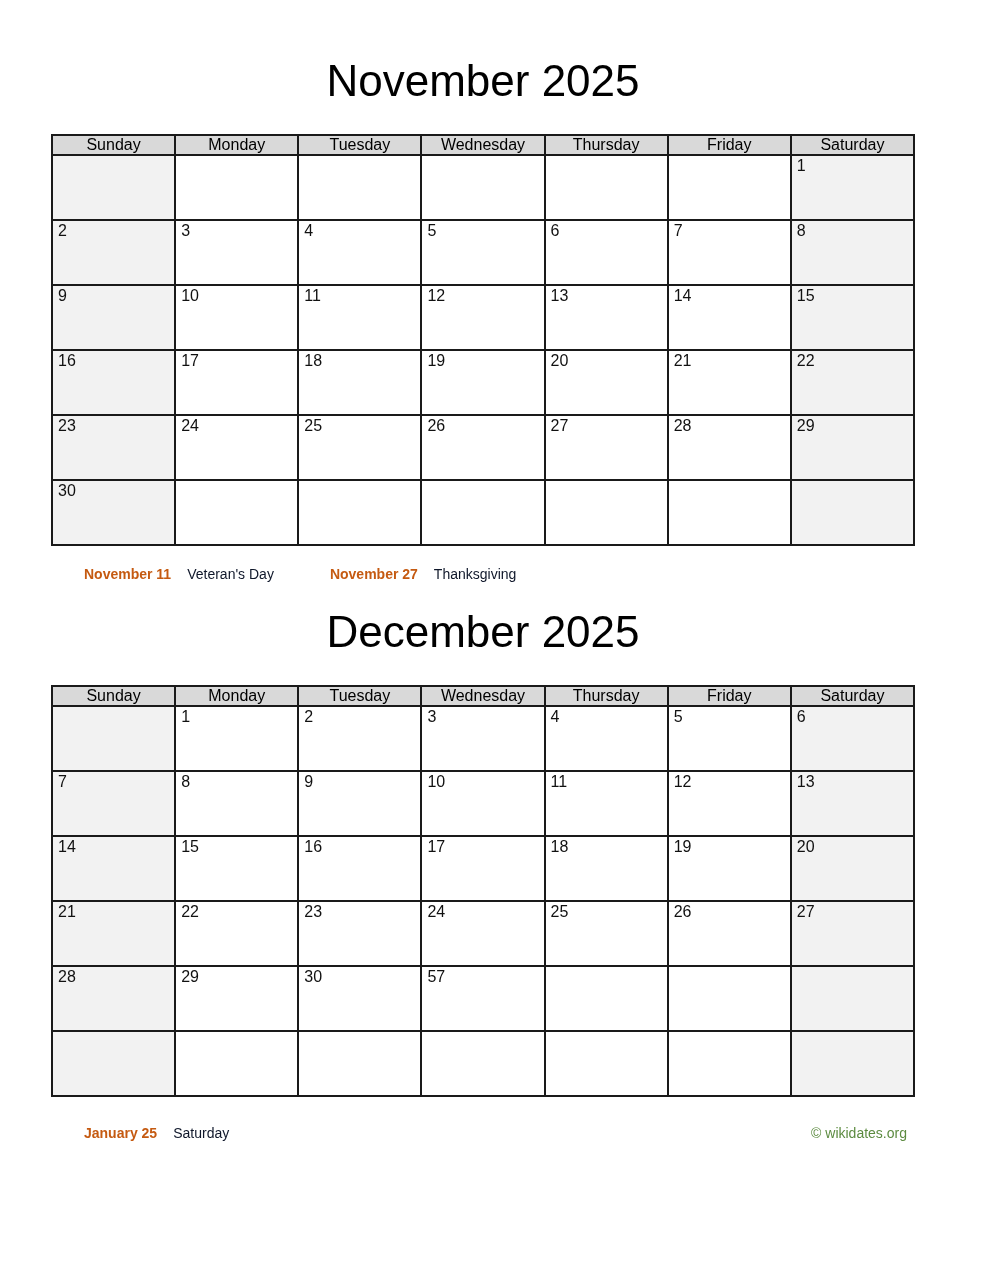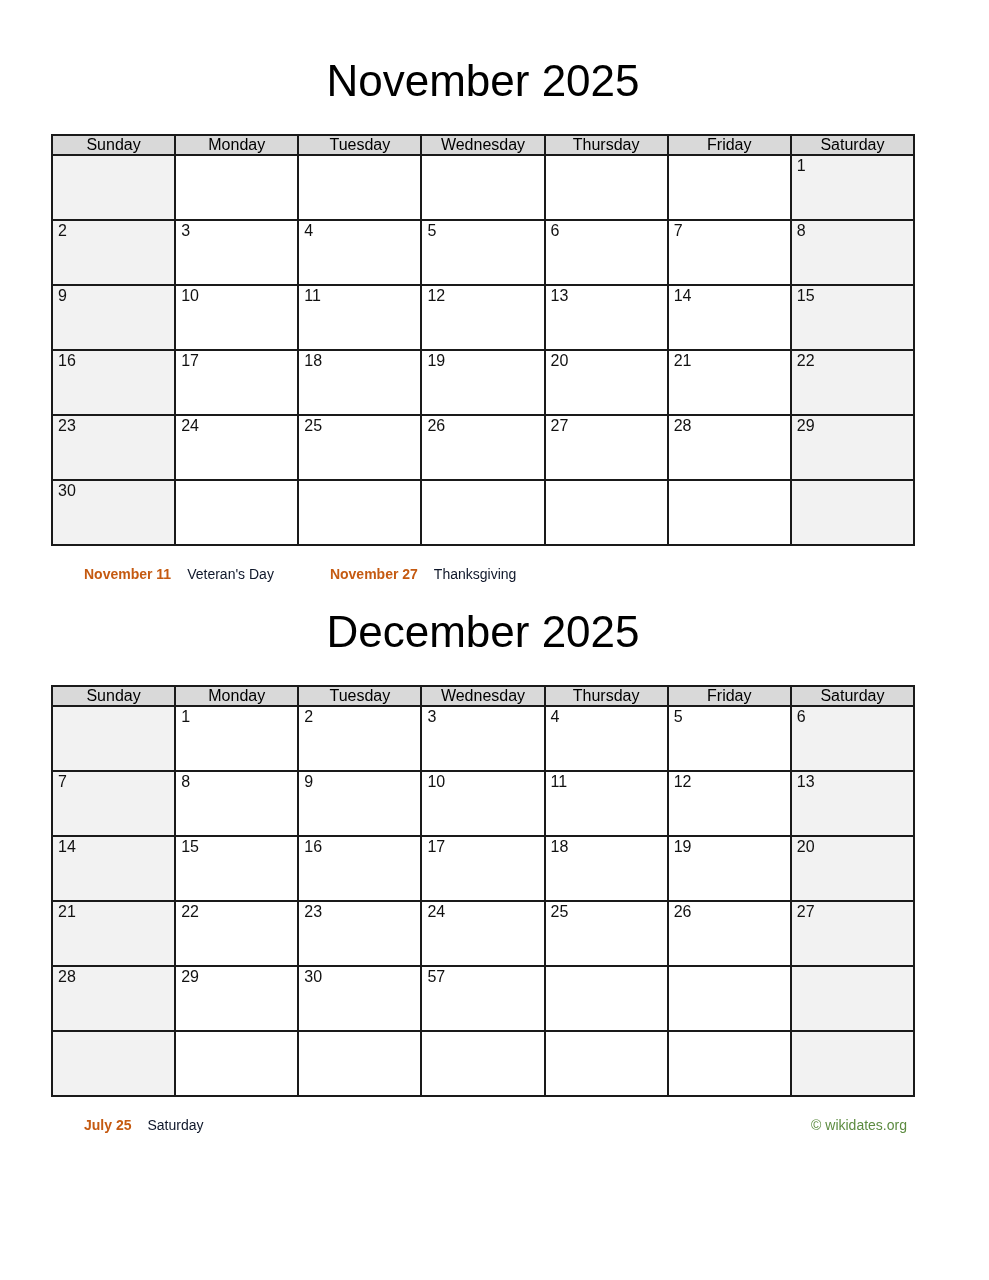--- a/index.html
+++ b/index.html
@@ -90,20 +90,21 @@
     white-space: nowrap;
   }
   .holiday-name {
     color: #0f172a;
     white-space: nowrap;
   }
   .credit {
     color: var(--credit);
     font-size: 14px;
     white-space: nowrap;
+    margin-top: 8px;
   }
 </style>
 </head>
 <body>
 
 <div class="page">
 
   <section class="month-block first">
     <h1 class="month-title">November 2025</h1>
     <table class="calendar">
@@ -256,21 +257,21 @@
             <td></td>
             <td></td>
             <td></td>
             <td class="weekend"></td>
           </tr>
         </tbody>
     </table>
     <div class="notes-row">
       <div class="holiday-list">
           <span class="holiday">
-            <span class="holiday-date">July 25</span>
+            <span class="holiday-date">January 25</span>
             <span class="holiday-name">Saturday</span>
           </span>
         </div>
       <span class="credit">© wikidates.org</span>
     </div>
   </section>
 
 </div>
 
 </body></html>

